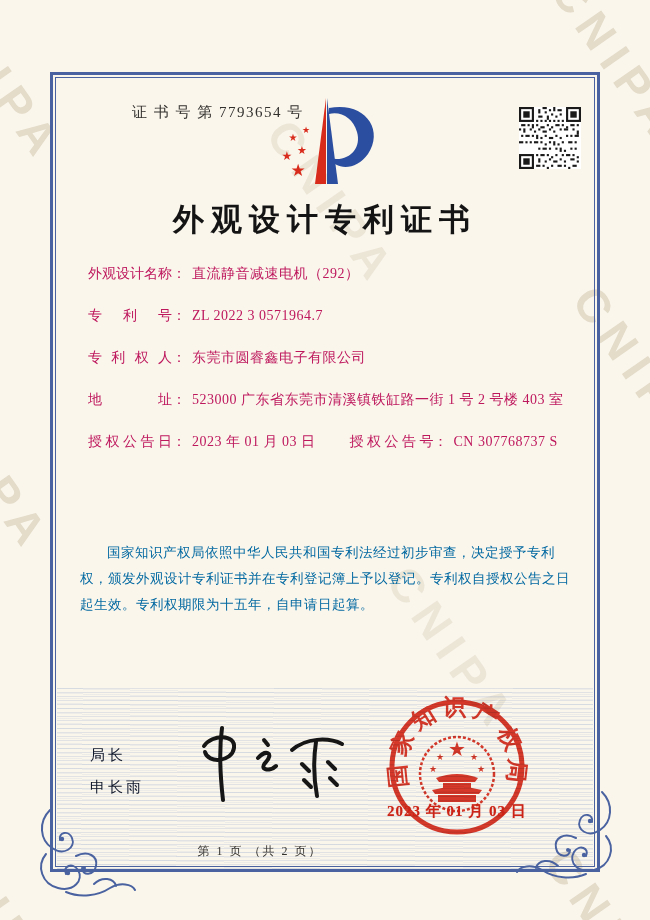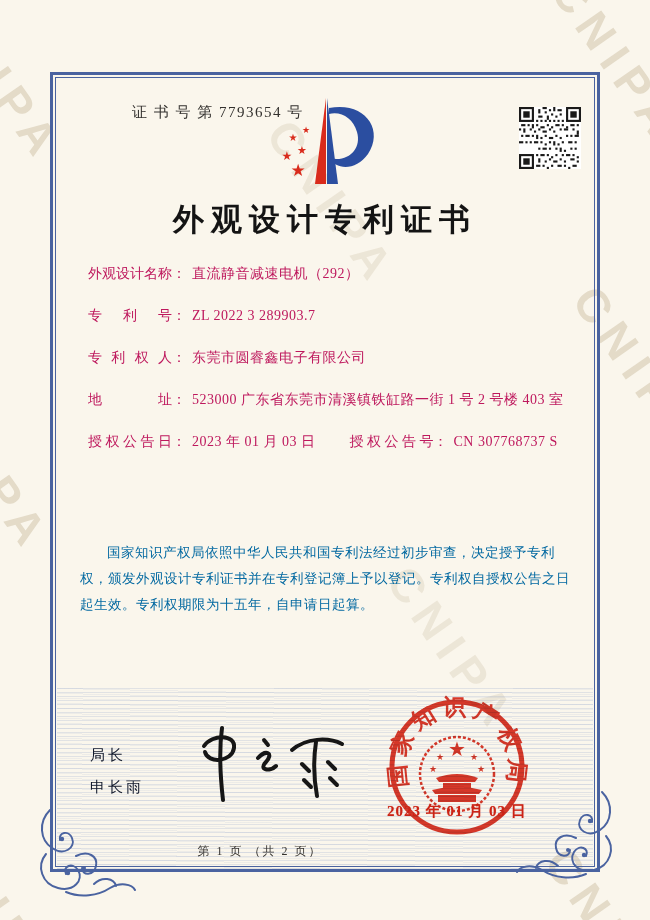--- a/index.html
+++ b/index.html
@@ -236,21 +236,21 @@
   </g>
 </svg>
 
 <div class="doc-title">外观设计专利证书</div>
 
 <div class="fields">
   <div class="frow">
     <span class="flabel">外观设计名称</span><span>：</span><span class="fvalue">直流静音减速电机（292）</span>
   </div>
   <div class="frow">
-    <span class="flabel">专利号</span><span>：</span><span class="fvalue">ZL 2022 3 289903.7</span>
+    <span class="flabel">专利号</span><span>：</span><span class="fvalue">ZL 2022 3 0571964.7</span>
   </div>
   <div class="frow">
     <span class="flabel">专利权人</span><span>：</span><span class="fvalue">东莞市圆睿鑫电子有限公司</span>
   </div>
   <div class="frow">
     <span class="flabel">地址</span><span>：</span><span class="fvalue">523000 广东省东莞市清溪镇铁缸路一街 1 号 2 号楼 403 室</span>
   </div>
   <div class="frow">
     <span class="flabel">授权公告日</span><span>：</span><span class="fvalue">2023 年 01 月 03 日</span><span class="pair2"></span><span class="flabel">授权公告号</span><span>：</span><span class="fvalue">CN 307768737 S</span>
   </div>

